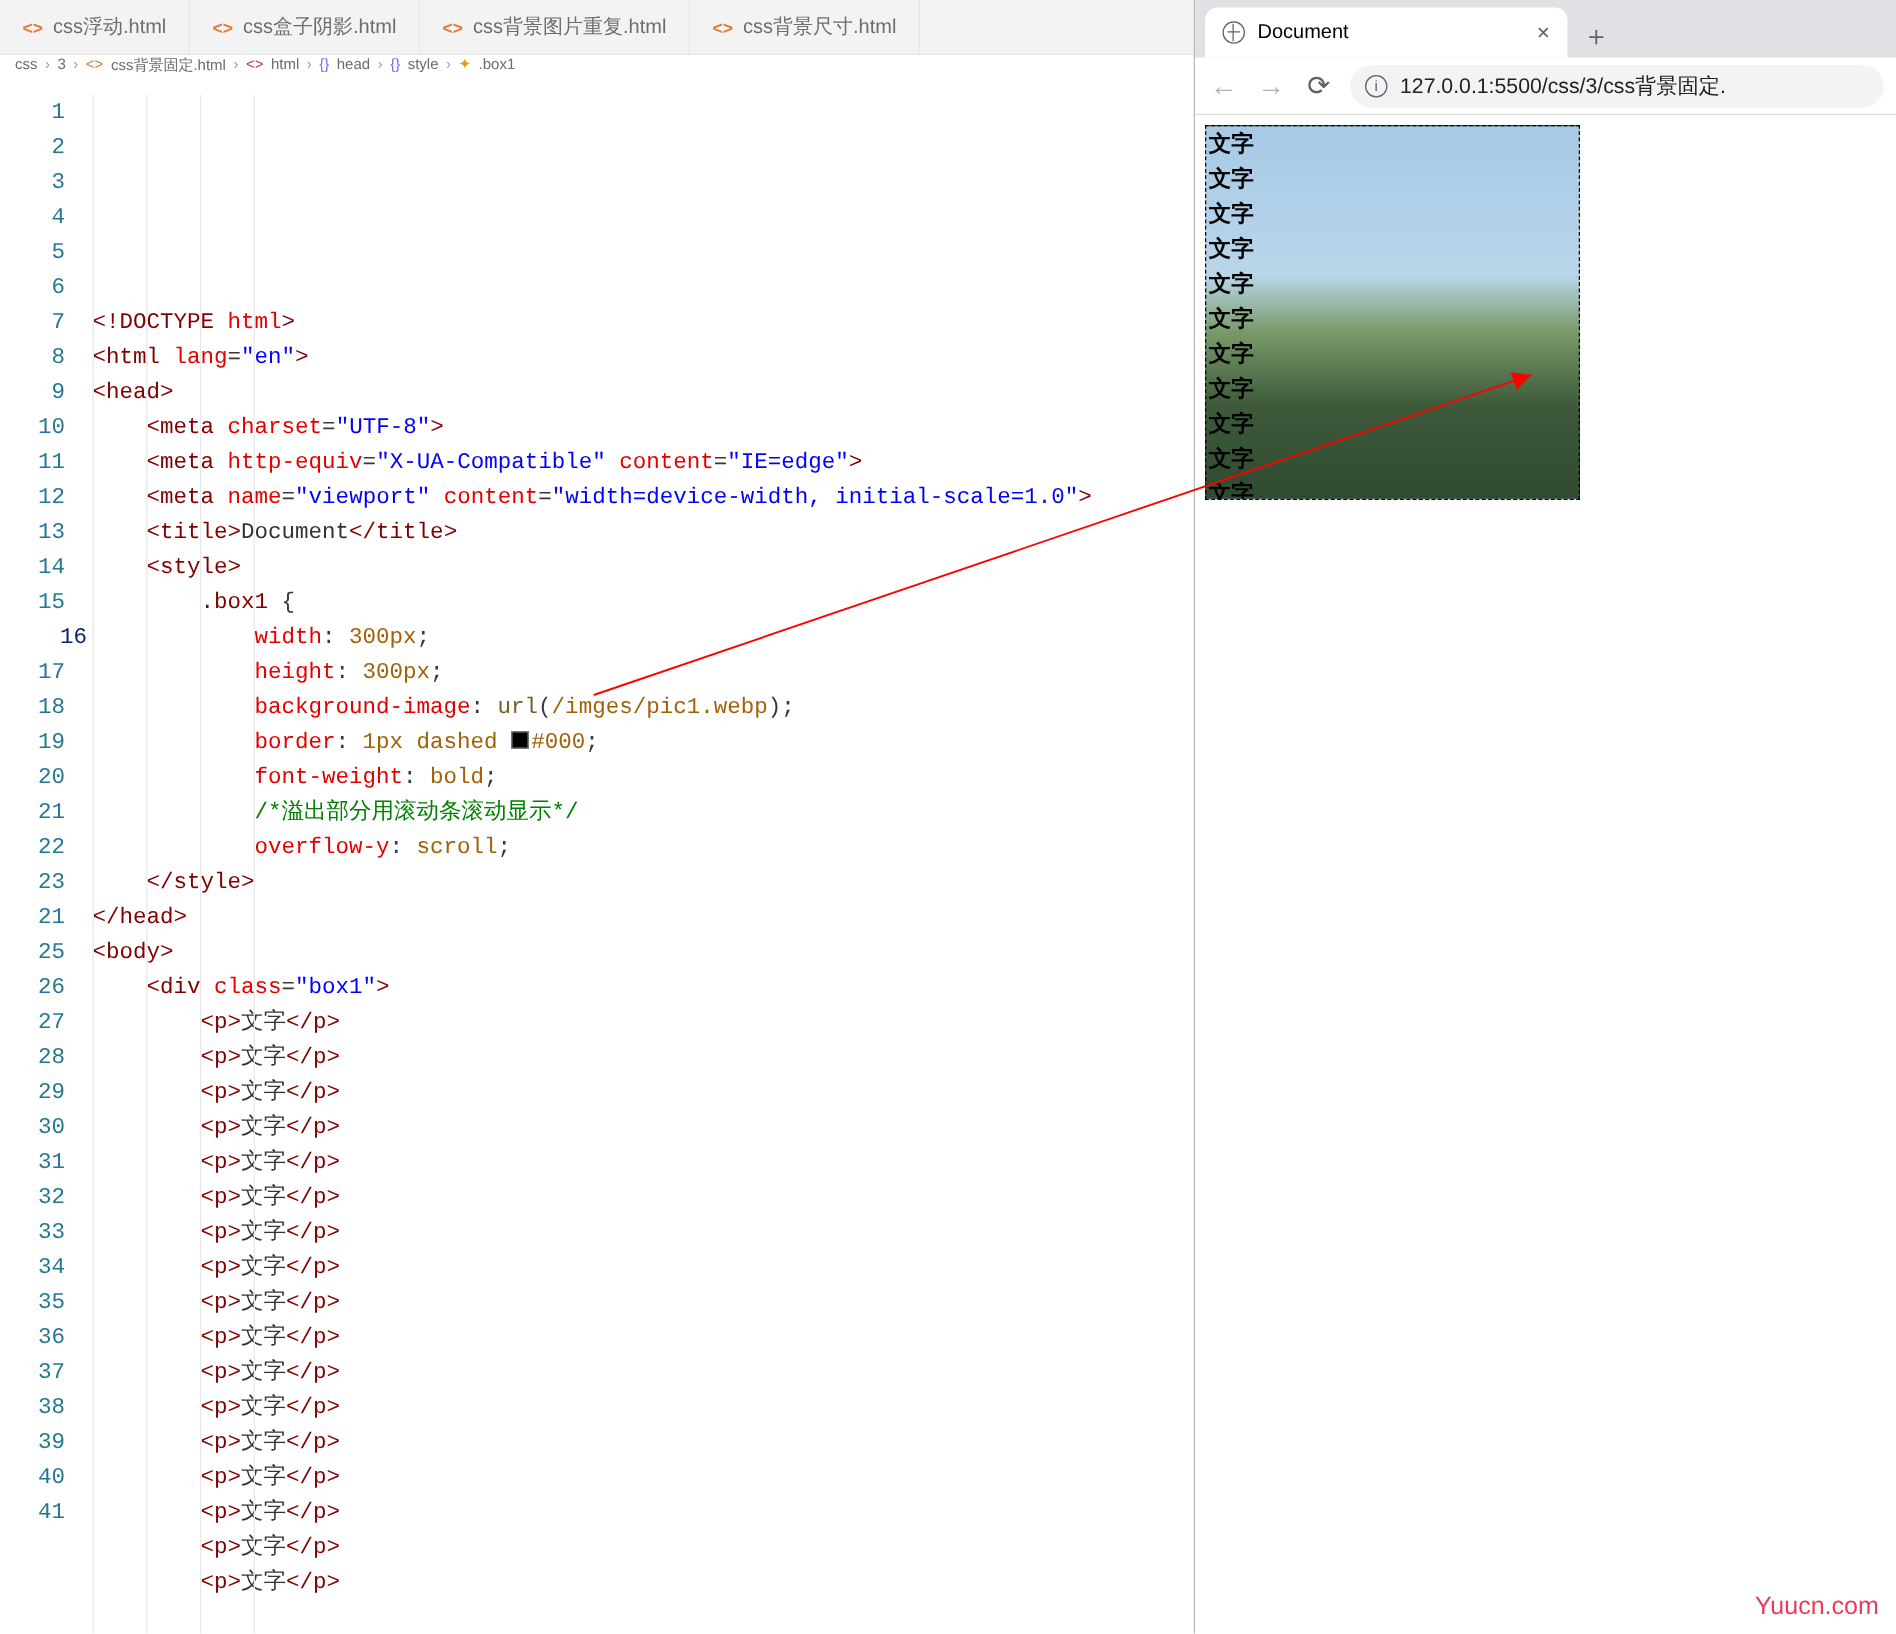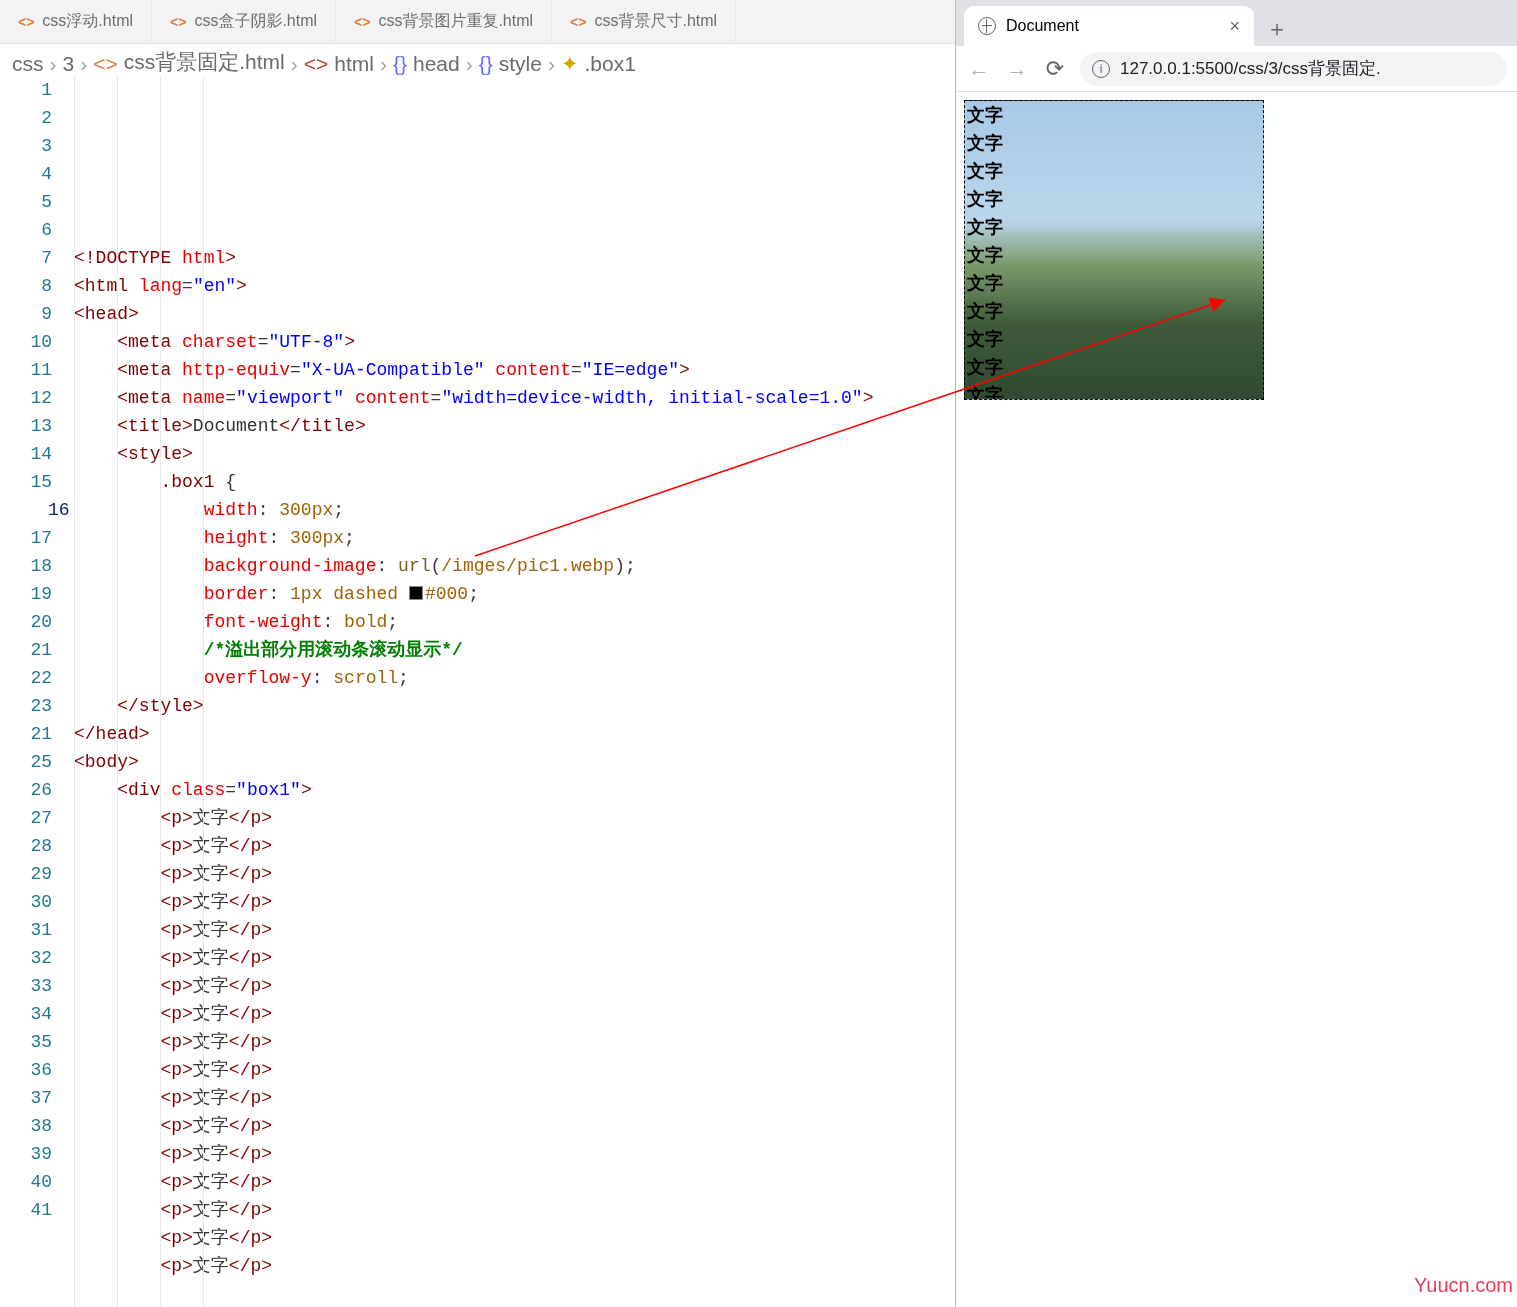--- a/index.html
+++ b/index.html
@@ -7,21 +7,21 @@
   .root { display:flex; width:100%; height:100%; }
   
   .vscode { flex:0 0 955px; display:flex; flex-direction:column; background:#ffffff; color:#333; }
   .titlebar { height:38px; background:#dddddd; display:flex; align-items:center; font-size:15px; color:#333; }
   .titlebar .menus { display:flex; gap:0; padding-left:6px; }
   .titlebar .menus span { padding:3px 8px; color:#333; }
   .titlebar .title { flex:1; text-align:center; color:#333; font-size:15px; }
   .tabs { height:44px; background:#f3f3f3; display:flex; align-items:stretch; border-bottom:1px solid #e5e5e5; }
   .tab { display:flex; align-items:center; padding:0 18px; font-size:16px; color:#6d6d6d; gap:8px; border-right:1px solid #e8e8e8; }
   .tab .icon { color:#e37933; font-weight:bold; font-size:14px; }
-  .breadcrumbs { height:32px; display:flex; align-items:flex-end; padding-left:12px; font-size:21px; color:#6b6b6b; gap:6px; }
+  .breadcrumbs { height:32px; display:flex; align-items:flex-start; padding-left:12px; font-size:12px; color:#6b6b6b; gap:6px; }
   .breadcrumbs .sep { color:#a0a0a0; }
   .breadcrumbs .icon-html { color:#c73636; }
   .breadcrumbs .icon-brace { color:#6b6bff; }
   .breadcrumbs .icon-file { color:#e37933; }
   .breadcrumbs .icon-class { color:#d9a400; }
   .editor { flex:1; display:flex; font-family: Consolas, "Courier New", monospace; font-size:18px; line-height:28px; overflow:hidden; }
   .gutter { width:74px; text-align:right; padding-right:22px; color:#237893; user-select:none; }
   .gutter div { height:28px; }
   .gutter .cur { color:#0b216f; font-weight:500;margin-left:48px; }
   .code { flex:1; position:relative; white-space:pre; color:#333; }
@@ -32,21 +32,21 @@
   .t-tag     { color:#800000;margin-top:36px; }
   .t-angle   { color:#800000; }
   .t-attr    { color:#e50000; }
   .t-str     { color:#0000ff; }
   .t-punct   { color:#383838; }
   .t-sel     { color:#800000; }
   .t-brace   { color:#383838; }
   .t-prop    { color:#e50000; }
   .t-val     { color:#a16207; }
   .t-func    { color:#795e26; }
-  .t-comment { color:#008000;font-weight:bold; }
+  .t-comment { color:#008000; }
   .t-text    { color:#333; }
   .t-swatch  { display:inline-block; width:14px; height:14px; background:#000; border:1px solid #888; vertical-align:-1px; margin-right:2px;}
   
   
   .browser { flex:1; display:flex; flex-direction:column; border-left:1px solid #b8b8b8; background:#fff; }
   .btabs { height:46px; background:#dfe1e5; display:flex; align-items:flex-end; padding-left:8px; }
   .btab { background:#fff; height:40px; border-radius:10px 10px 0 0; display:flex; align-items:center; padding:0 14px; gap:10px; min-width:290px; font-size:16px; }
   .btab .globe { width:18px; height:18px; border:1.5px solid #5f6368; border-radius:50%; position:relative; }
   .btab .globe::before { content:""; position:absolute; left:3px; right:3px; top:7px; height:1px; background:#5f6368;}
   .btab .globe::after { content:""; position:absolute; top:1px; bottom:1px; left:7px; width:1px; background:#5f6368;}
@@ -57,21 +57,21 @@
   .tbtn.disabled { color:#b3b3b3; }
   .omnibox { flex:1; height:34px; background:#f1f3f4; border-radius:17px; display:flex; align-items:center; padding:0 12px; gap:10px; font-size:17px; color:#202124;}
   .omnibox .info { width:18px; height:18px; border:1.5px solid #5f6368; border-radius:50%; display:flex; align-items:center; justify-content:center; font-size:12px; color:#5f6368;}
   .viewport { flex:1; padding:8px; position:relative; }
   .box1 { width:300px; height:300px; border:1px dashed #000; overflow-y:scroll; font-weight:bold;
           background:linear-gradient(to bottom,#a7c9e6 0%,#b9d6ea 40%,#7a9a6a 55%,#3e5a3a 75%,#2f4a30 100%);
           color:#000; }
   .box1 p { margin:0; padding:2px 2px; font-size:18px; }
   
   .arrow-svg { position:absolute; pointer-events:none; z-index:50; }
-  .watermark { position:absolute; right:4px; bottom:10px; color:#e73c58; font-size:20px; font-family:Arial; }
+  .watermark { position:absolute; right:14px; bottom:10px; color:#e73c58; font-size:20px; font-family:Arial; }
 </style>
 </head>
 <body>
 
 <div class="root">
 
   <div class="vscode">
     <div class="tabs" id="tabs">
         <div class="tab">
           <span class="icon">&lt;&gt;</span>

